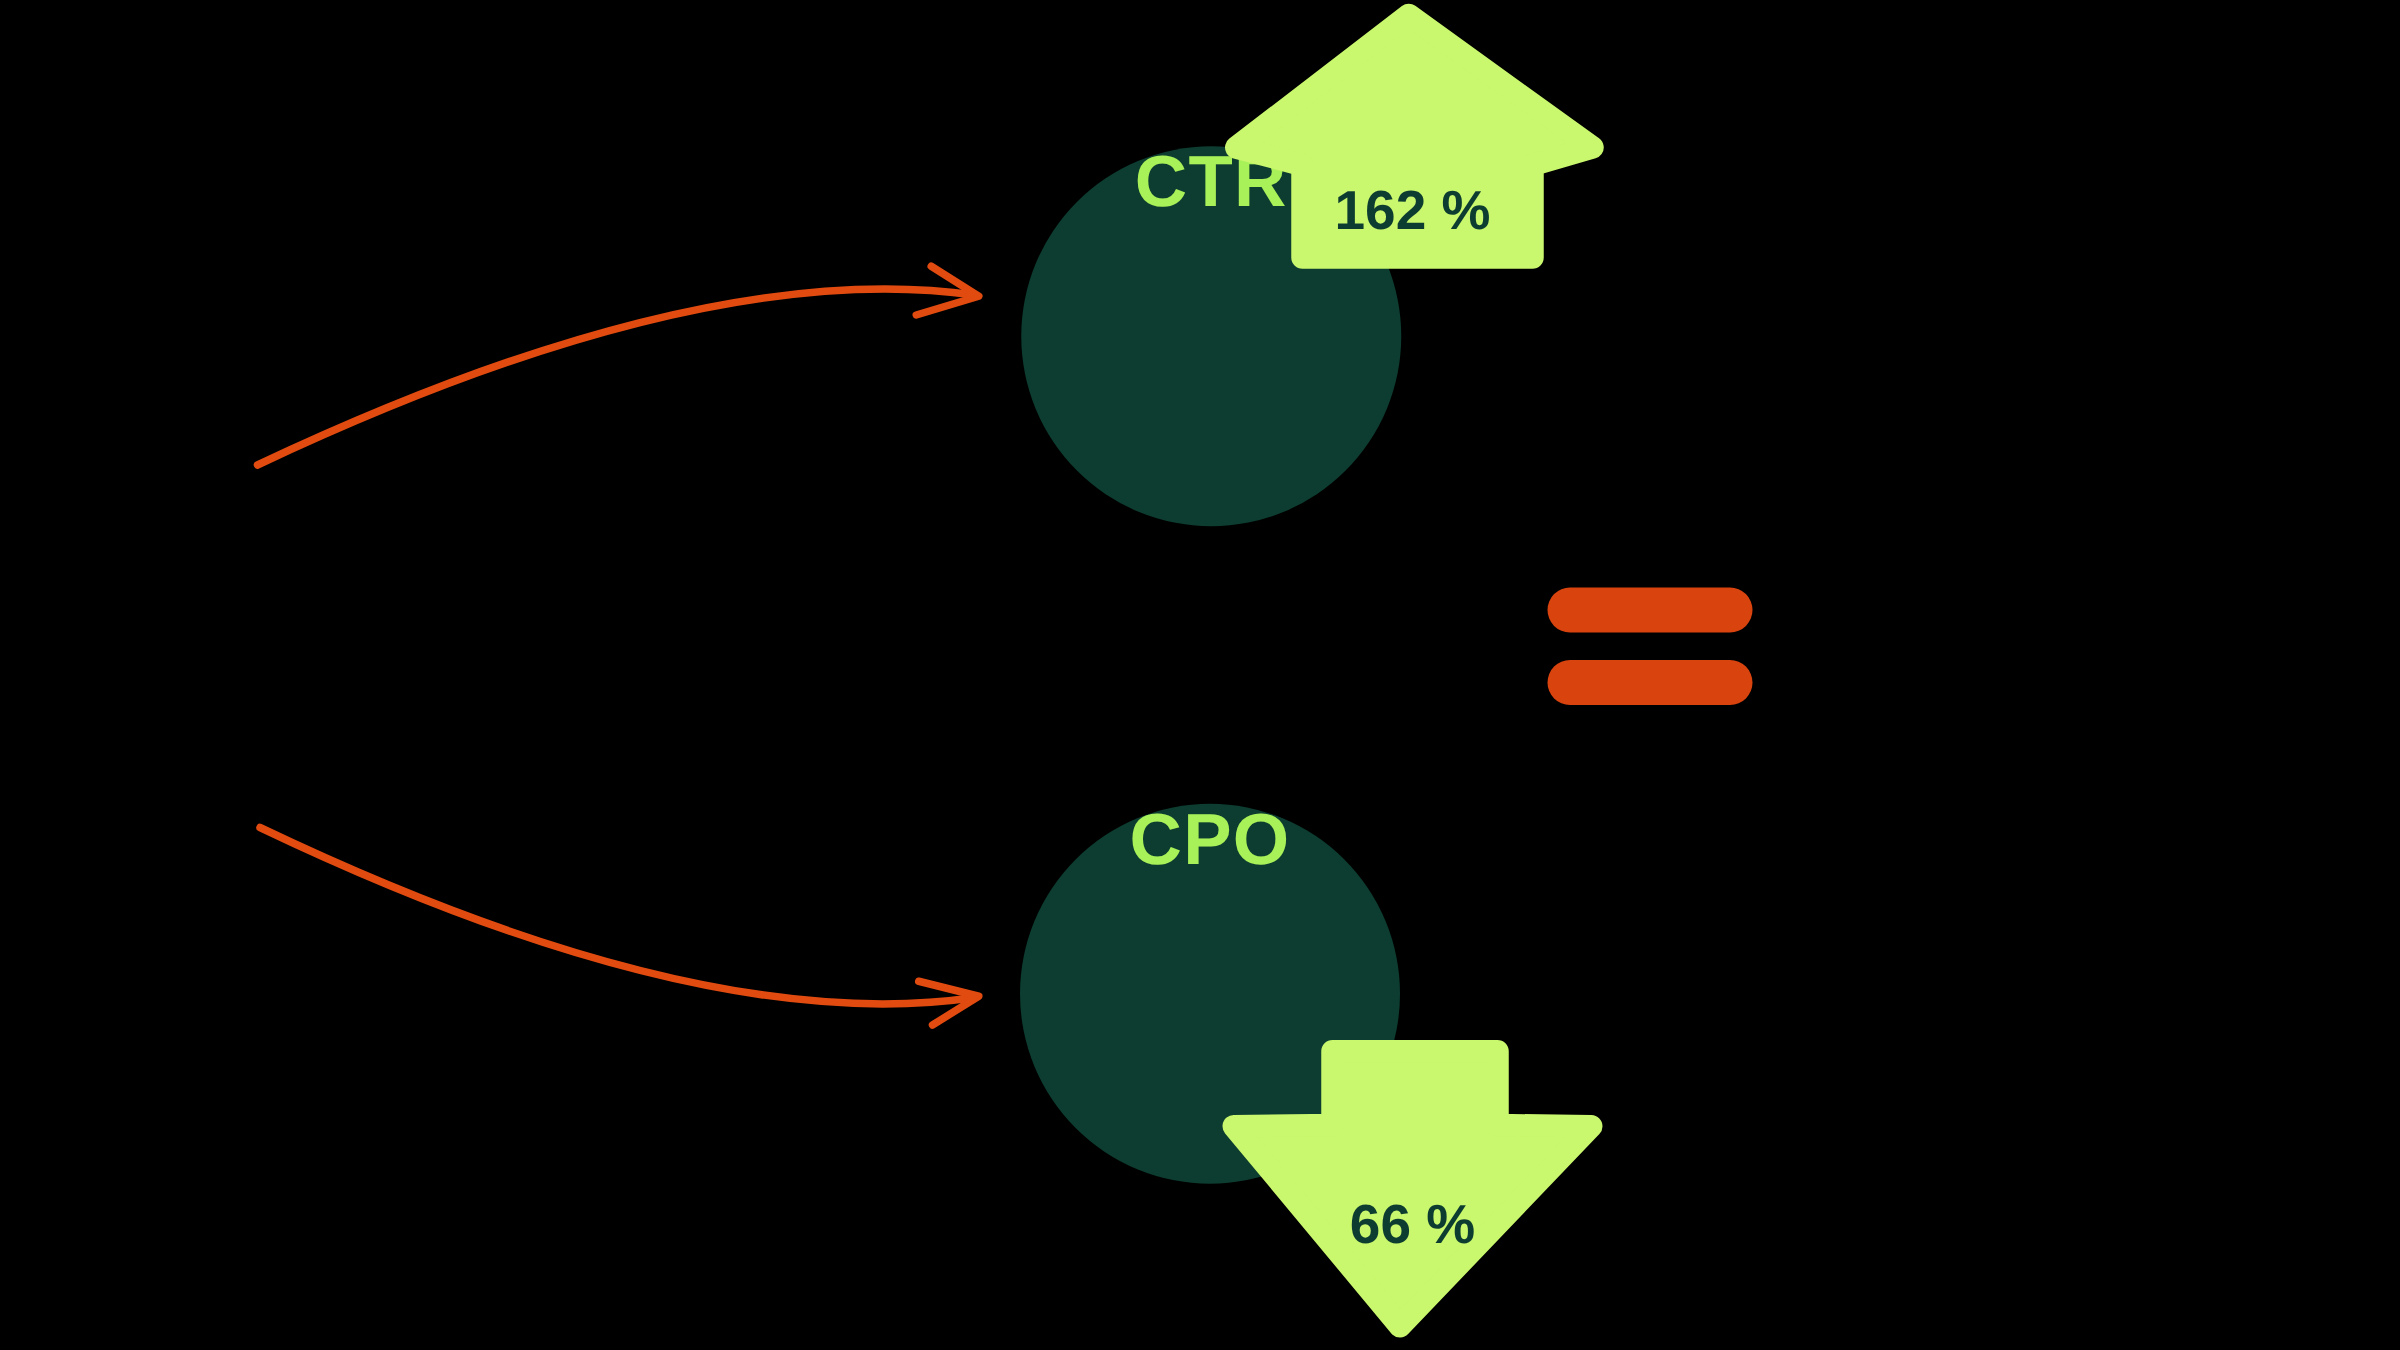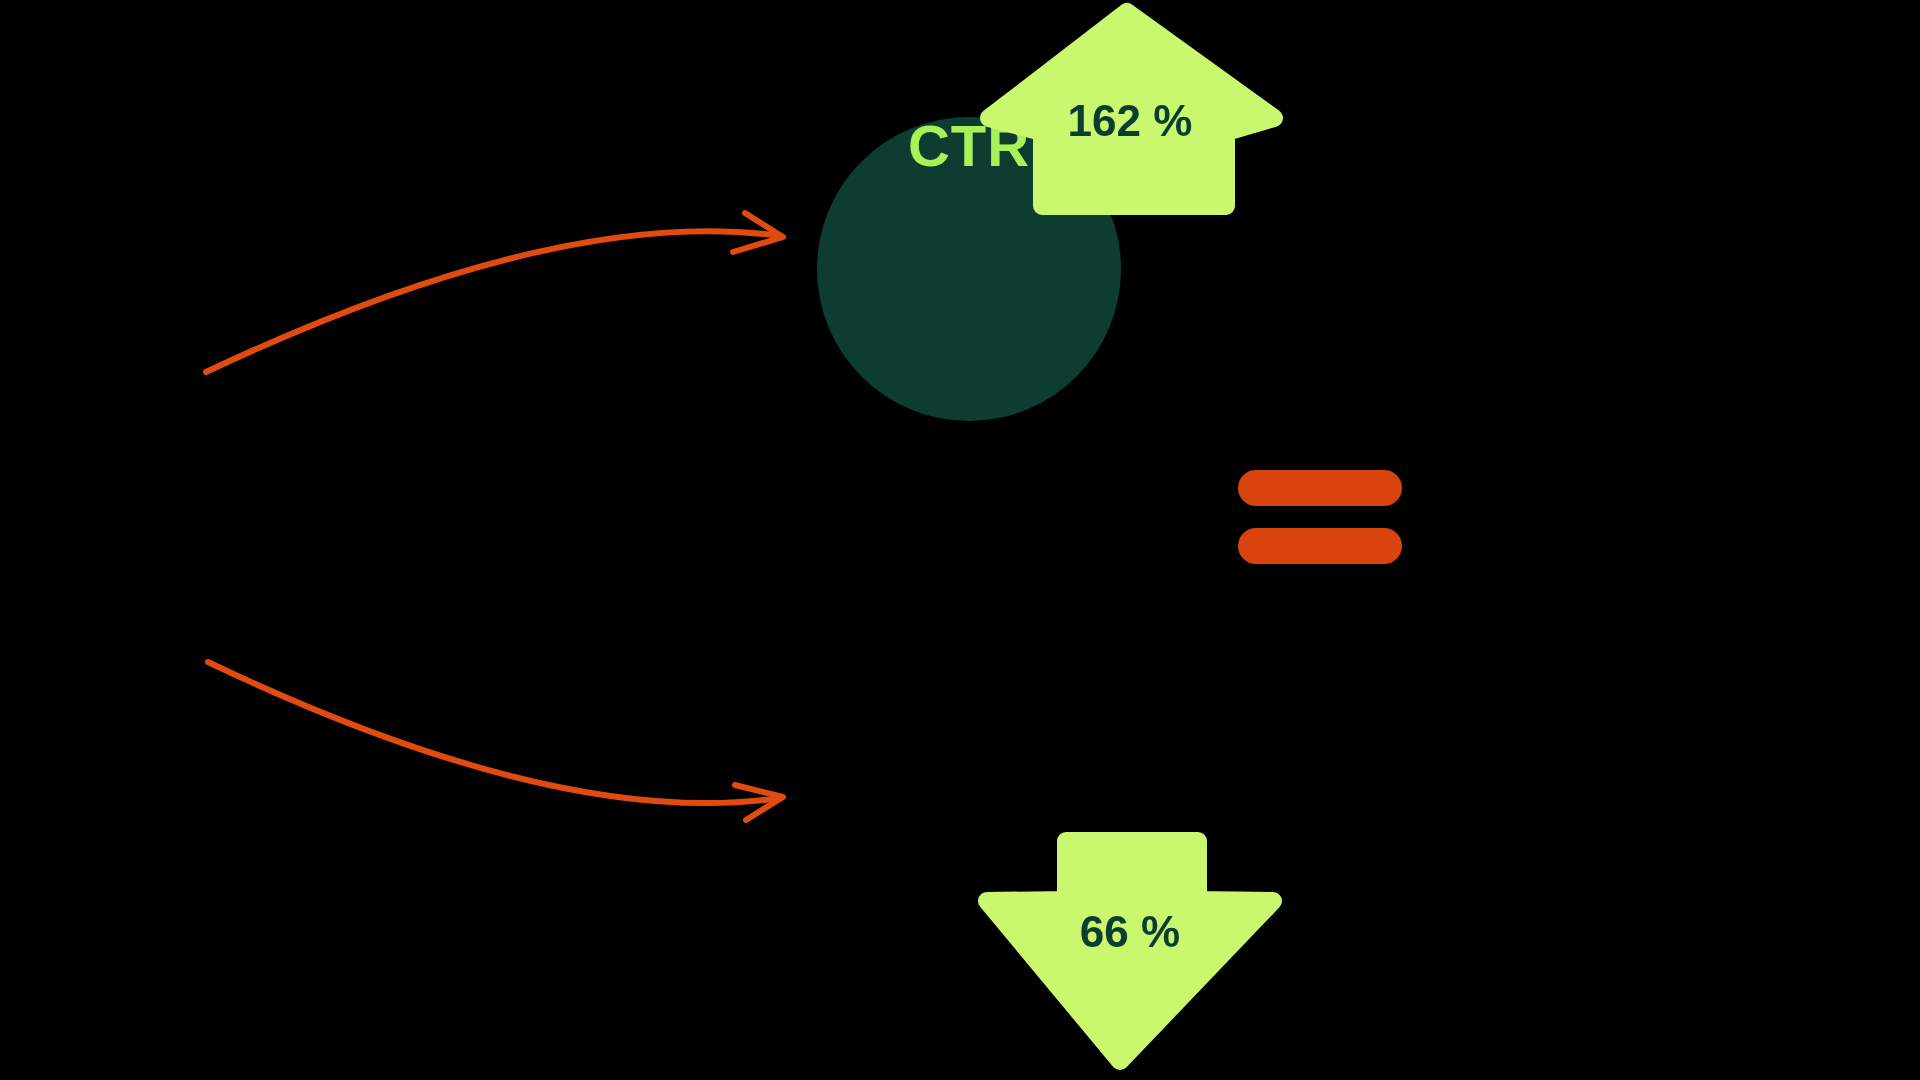--- a/index.html
+++ b/index.html
@@ -66,31 +66,35 @@
     position: absolute;
     width: 200px;
     height: 60px;
     display: flex;
     align-items: center;
     justify-content: center;
     color: var(--arrow-text, #0d3d30);
     font-size: 44px;
     font-weight: 700;
     line-height: 1;
+    margin-top: 48px;
   }
   .pct-up { left: 1030px; top: 91px; }
   .pct-down { left: 1030px; top: 902px; }
 </style>
 </head>
 <body>
 
 <div class="stage">
 
   <div class="circle circle-top">
     <span class="circle-label">CTR</span>
+  </div>
+  <div class="circle circle-bottom">
+    <span class="circle-label">CPO</span>
   </div>
 
   <svg class="overlay" viewBox="0 0 1920 1080">
 
     <g>
       <path class="hand-arrow" d="M 206 372 Q 560 205 780 236" stroke-width="6.5"></path>
       <path class="hand-arrow" d="M 745 213 L 783 237 L 733 252"></path>
     </g>
     <g>
       <path class="hand-arrow" d="M 208 662 Q 560 830 780 798" stroke-width="6.5"></path>

